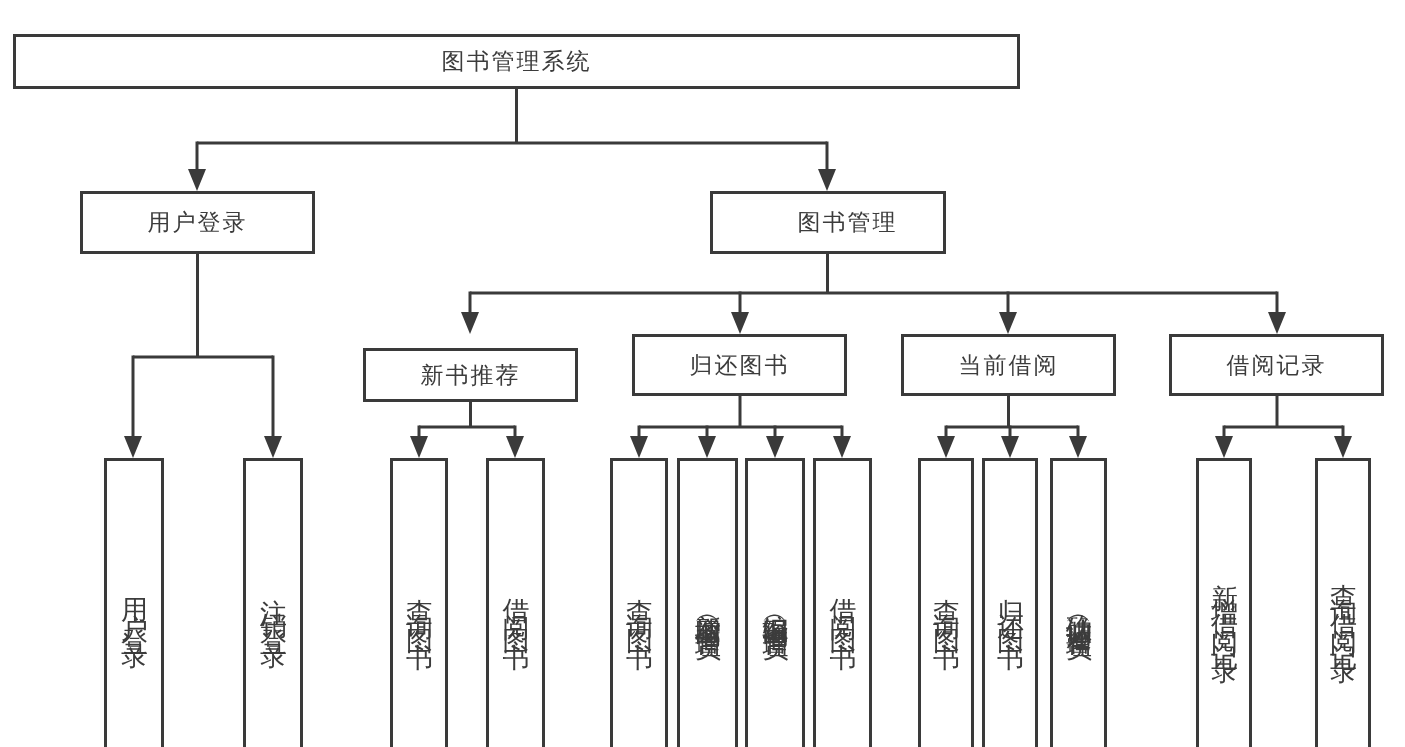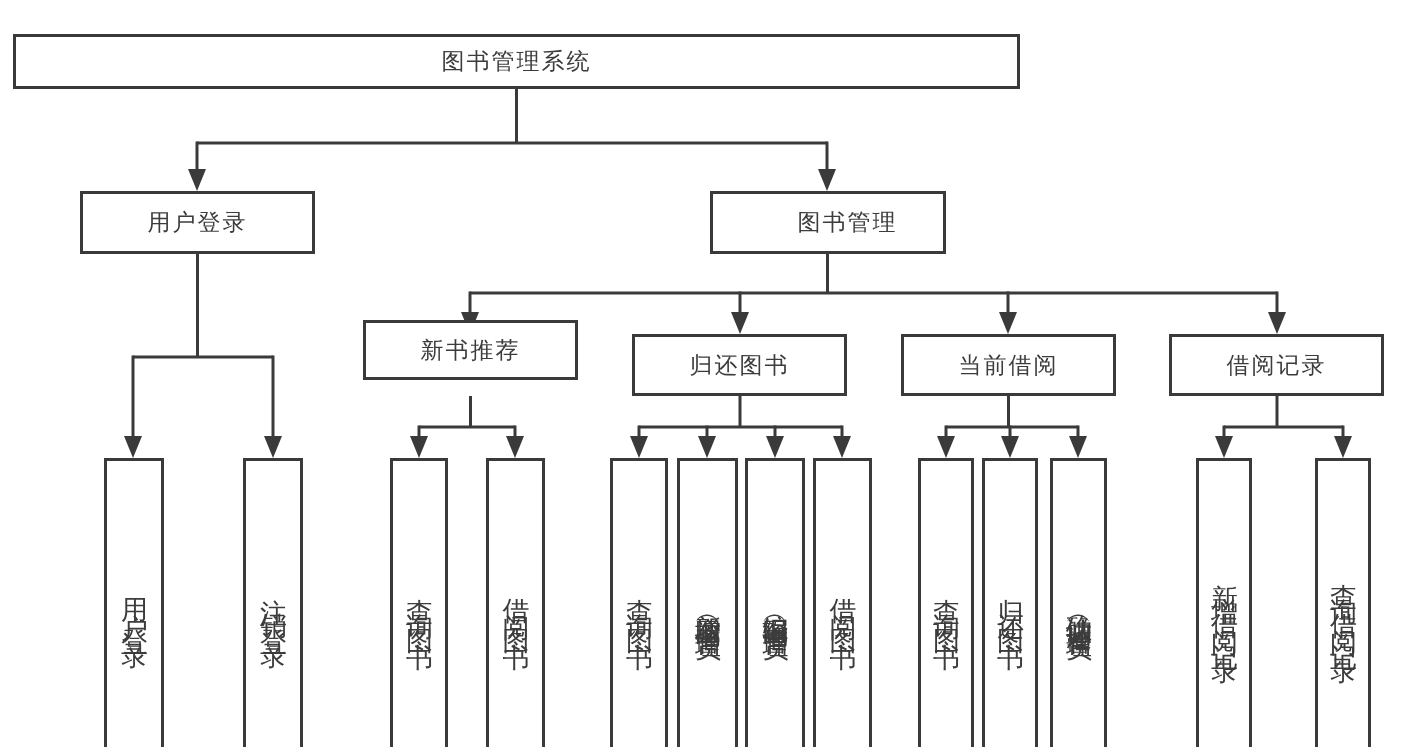--- a/index.html
+++ b/index.html
@@ -100,21 +100,21 @@
       <path d="M1343,404.5 V421"></path>
         <polygon points="1334,415 1352,415 1343,437"></polygon>
     </g>
   </svg>
 
   <div class="node h" style="left:13px; top:13px; width:1007px; height:55px;">图书管理系统</div>
 
   <div class="node h" style="left:80px; top:170px; width:235px; height:63px;">用户登录</div>
   <div class="node h" style="left:710px; top:170px; width:236px; height:63px;padding-left:39px;">图书管理</div>
 
-  <div class="node h" style="left:363px; top:299px; width:215px; height:60px;">新书推荐</div>
+  <div class="node h" style="left:363px; top:327px; width:215px; height:54px;">新书推荐</div>
   <div class="node h" style="left:632px; top:313px; width:215px; height:62px;">归还图书</div>
   <div class="node h" style="left:1169px; top:313px; width:215px; height:62px;">借阅记录</div>
   <div class="node h" style="left:901px; top:313px; width:215px; height:62px;">当前借阅</div>
 
   <div class="node v" style="left:104px; top:437px; width:60px; height:298px;">用户登录</div>
   <div class="node v" style="left:243px; top:437px; width:60px; height:298px;">注销登录</div>
 
   <div class="node v" style="left:390px; top:437px; width:58px; height:298px;">查询图书</div>
   <div class="node v" style="left:486px; top:437px; width:59px; height:298px;">借阅图书</div>
 

